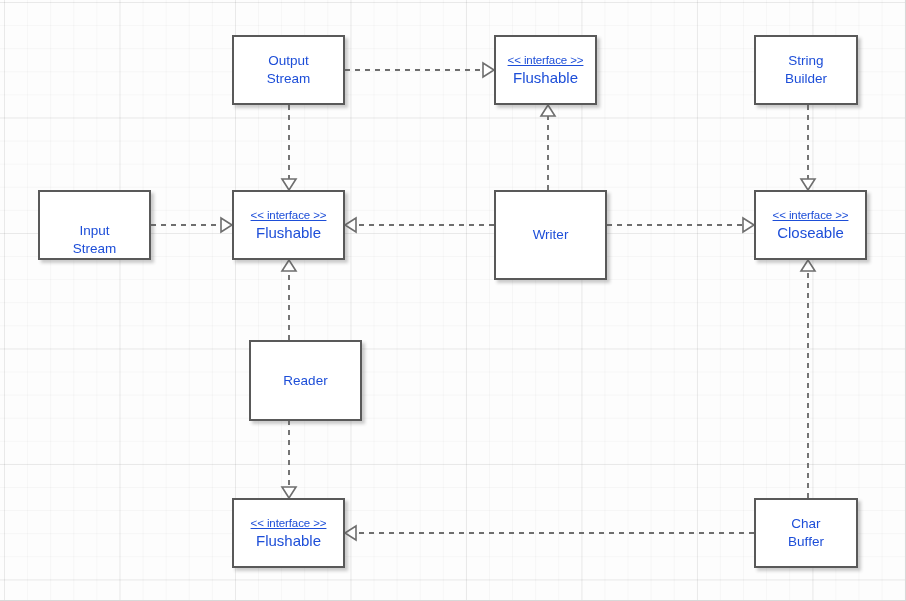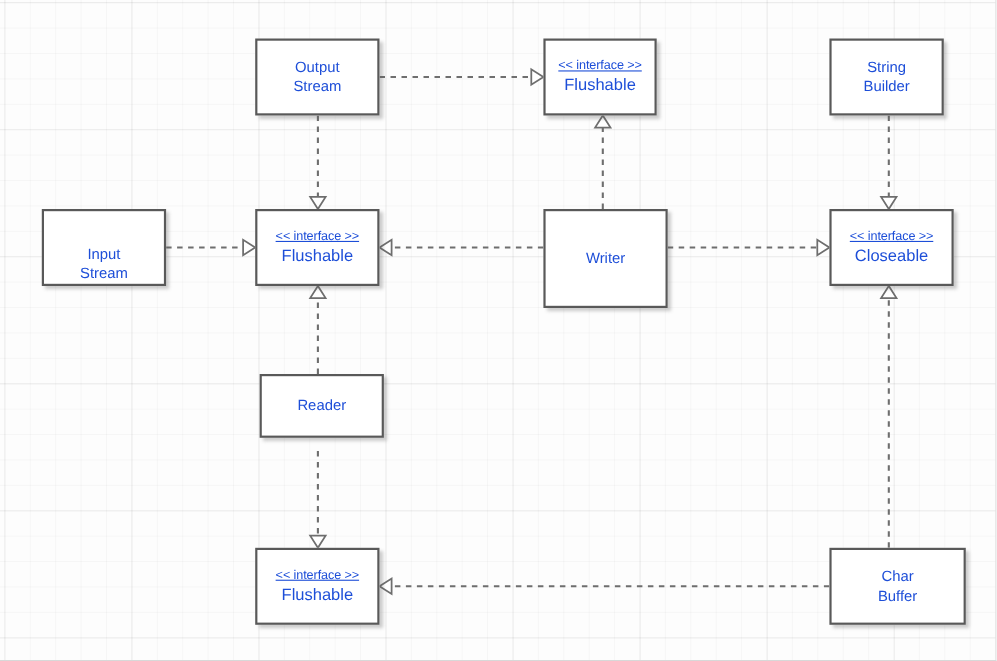--- a/index.html
+++ b/index.html
@@ -136,25 +136,25 @@
         <div class="stereotype">&lt;&lt; interface &gt;&gt;</div>
         <div class="nm">Flushable</div>
       </div>
       <div class="node plain" style="left: 494px; top: 190px; width: 113px; height: 90px;">
         <div class="nm">Writer</div>
       </div>
       <div class="node" style="left: 754px; top: 190px; width: 113px; height: 70px;">
         <div class="stereotype">&lt;&lt; interface &gt;&gt;</div>
         <div class="nm">Closeable</div>
       </div>
-      <div class="node plain" style="left: 236px; top: 340px; width: 113px; height: 58px;">
+      <div class="node plain" style="left: 249px; top: 340px; width: 113px; height: 81px;">
         <div class="nm">Reader</div>
       </div>
       <div class="node" style="left: 232px; top: 498px; width: 113px; height: 70px;">
         <div class="stereotype">&lt;&lt; interface &gt;&gt;</div>
         <div class="nm">Flushable</div>
       </div>
-      <div class="node plain" style="left: 754px; top: 498px; width: 124px; height: 70px;">
+      <div class="node plain" style="left: 754px; top: 498px; width: 104px; height: 70px;">
         <div class="nm">Char
 Buffer</div>
       </div>
     </div>
 </div>
 
 </body></html>

